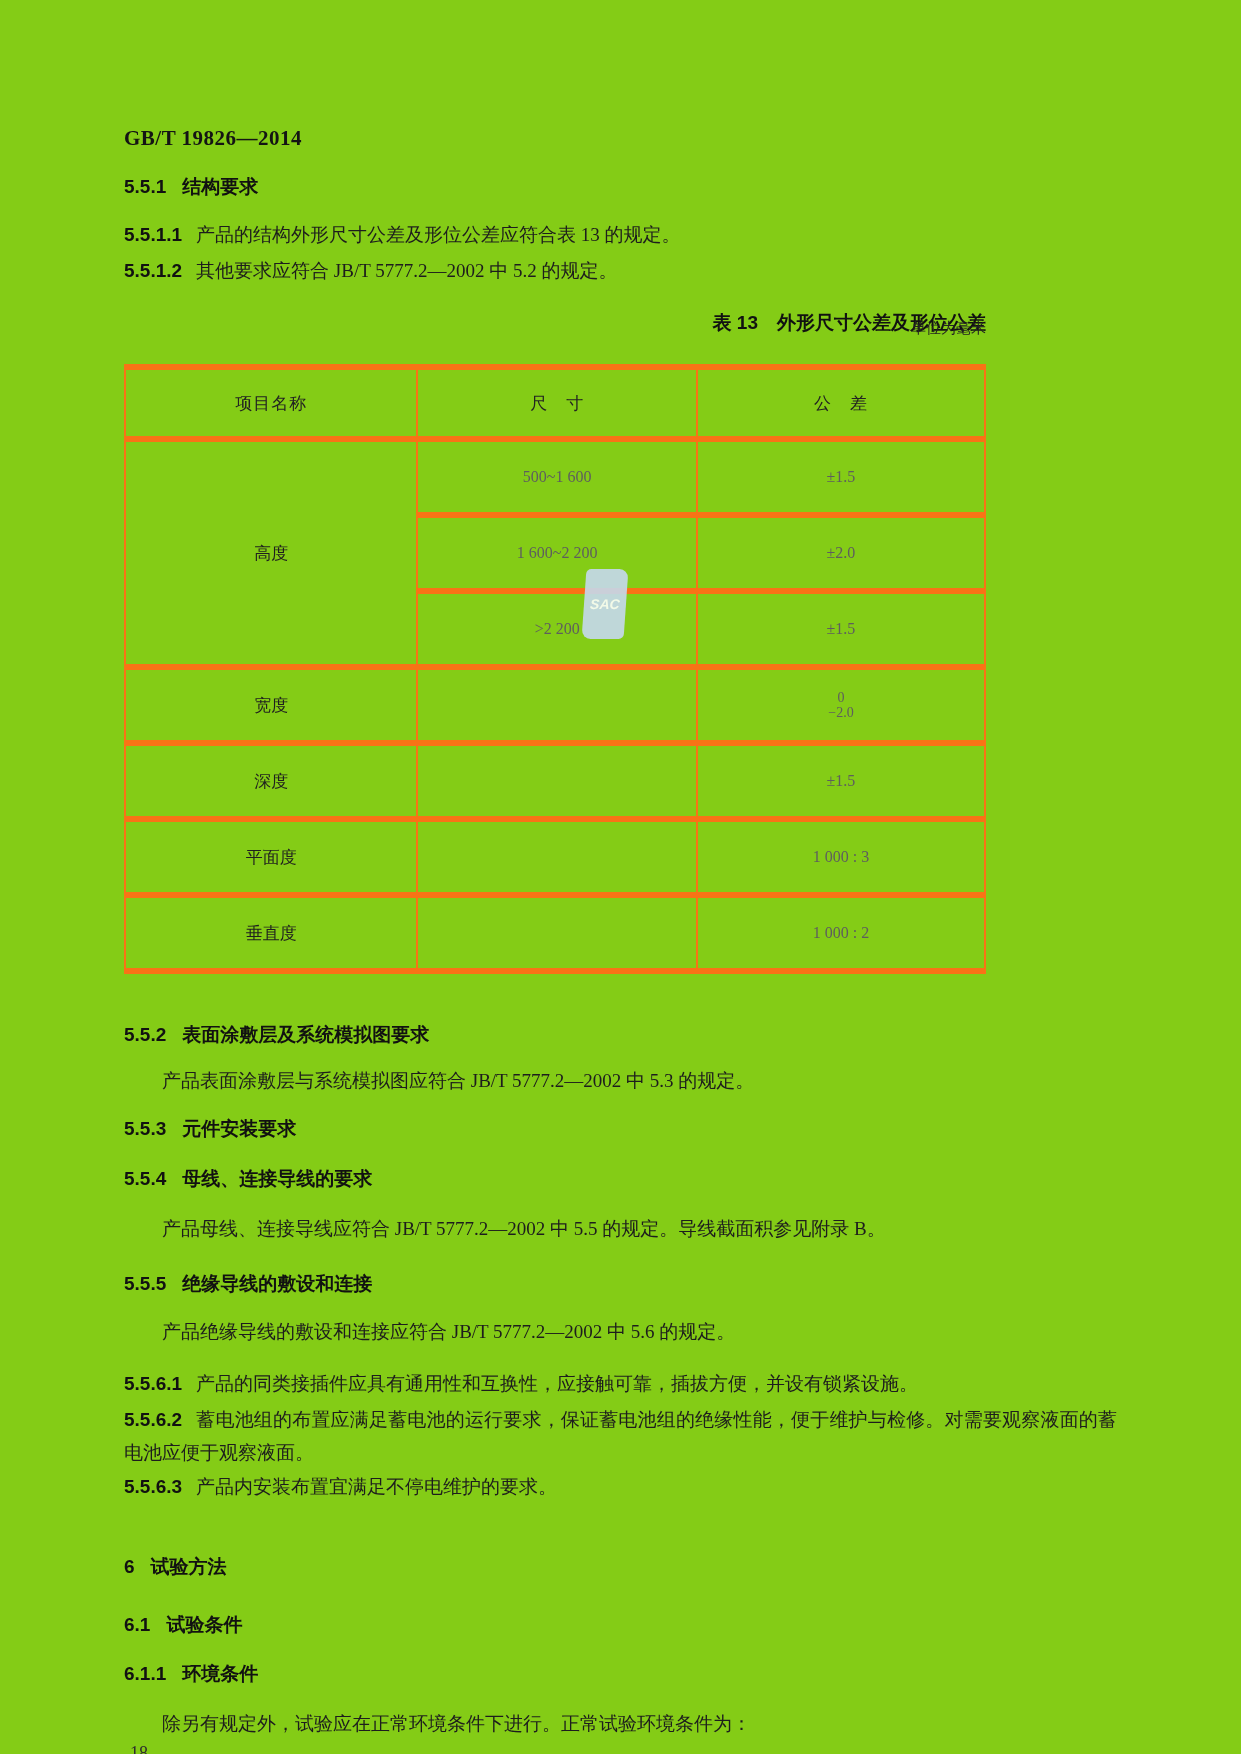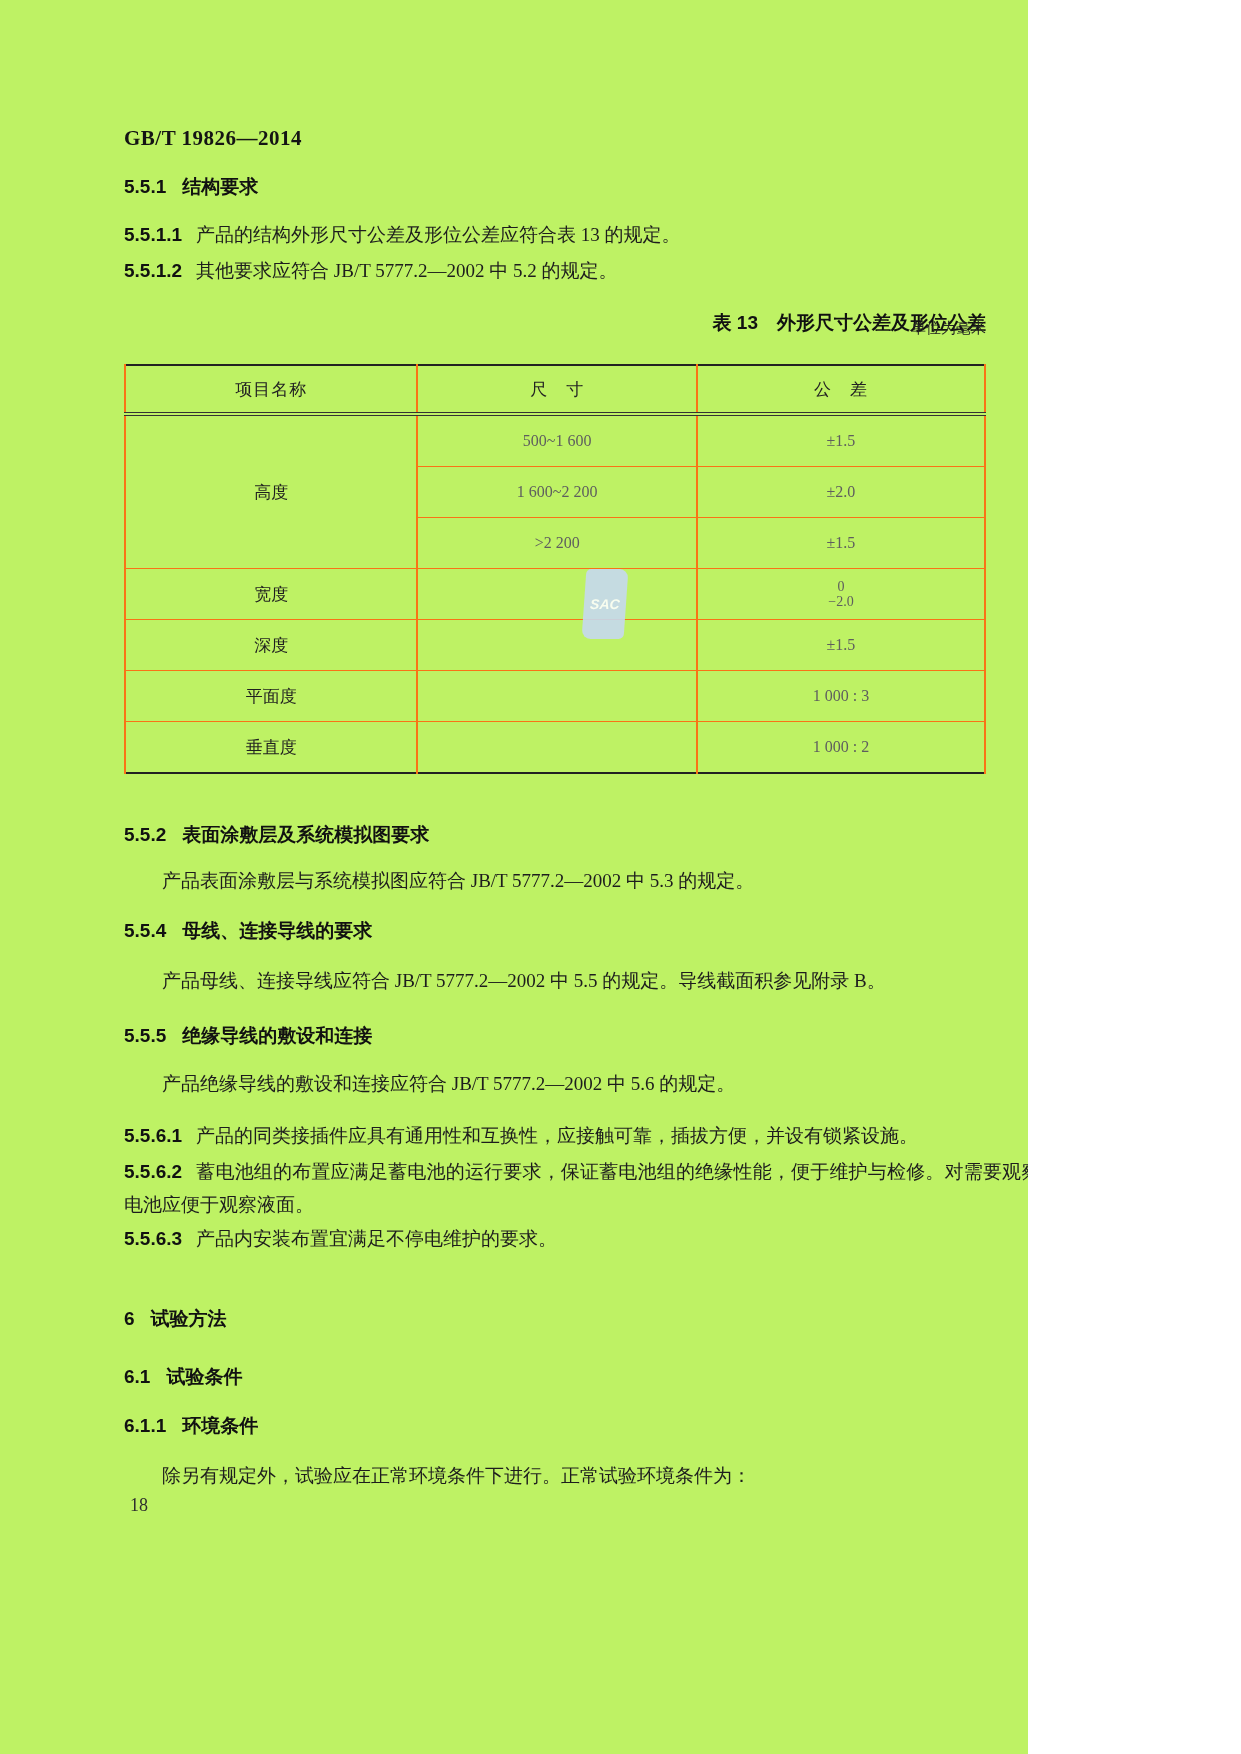--- a/index.html
+++ b/index.html
@@ -1,17 +1,17 @@
 <!DOCTYPE html>
 <html><head>
 <meta charset="utf-8">
 <style>
   html,body { margin:0; padding:0; background:#ffffff; }
   .page {
-    position:relative; width:1028px; height:1754px; background:#bef264;
+    position:relative; width:1241px; height:1754px; background:#84cc16;
     font-family:"Liberation Serif","DejaVu Serif",serif; color:#1d1d1d; overflow:hidden;
   }
   .content { margin:0 124px; width:993px; }
 
   .doc-header {
     margin-top:126px; font-family:"Liberation Serif","DejaVu Serif",serif;
     font-weight:bold; font-size:21px; letter-spacing:0.5px; color:#141414;
   }
 
   .heading {
@@ -41,22 +41,22 @@
   }
 
   table.t13 {
     width:862px; margin-top:28px; border-collapse:collapse; table-layout:fixed;
     border:2px solid #222;
   }
   table.t13 col.c1 { width:34%; }
   table.t13 col.c2 { width:32.5%; }
   table.t13 col.c3 { width:33.5%; }
   table.t13 th, table.t13 td {
-    border:1px solid #f97316; text-align:center; vertical-align:middle;
-    padding:6px; height:38px;
+    border:6px solid #f97316; text-align:center; vertical-align:middle;
+    padding:16px; height:38px;
   }
   table.t13 th {
     height:34px; font-weight:normal; font-size:17px; color:#222;
     letter-spacing:1px; border-bottom:4px double #333;
   }
   table.t13 th, table.t13 td { border-left-width:2px; border-right-width:2px; }
   td.item { font-size:17px; color:#1f1f1f; }
   td.val  { font-size:16px; color:#5e5e5e; }
   td.stack div { line-height:15px; font-size:14px; color:#5e5e5e; }
 
@@ -168,20 +168,23 @@
         <td class="val">1 000 : 2</td>
       </tr>
     </tbody>
       </table>
 
     <div class="heading mt-h552">
       <span class="num">5.5.2</span><span>表面涂敷层及系统模拟图要求</span>
     </div>
     <p class="para mt-p552">产品表面涂敷层与系统模拟图应符合 JB/T 5777.2—2002 中 5.3 的规定。</p>
 
+    <div class="heading mt-h553">
+      <span class="num">5.5.3</span><span>元件安装要求</span>
+    </div>
 
     <div class="heading mt-h554">
       <span class="num">5.5.4</span><span>母线、连接导线的要求</span>
     </div>
     <p class="para mt-p554">产品母线、连接导线应符合 JB/T 5777.2—2002 中 5.5 的规定。导线截面积参见附录 B。</p>
 
     <div class="heading mt-h555">
       <span class="num">5.5.5</span><span>绝缘导线的敷设和连接</span>
     </div>
     <p class="para mt-p555">产品绝缘导线的敷设和连接应符合 JB/T 5777.2—2002 中 5.6 的规定。</p>

